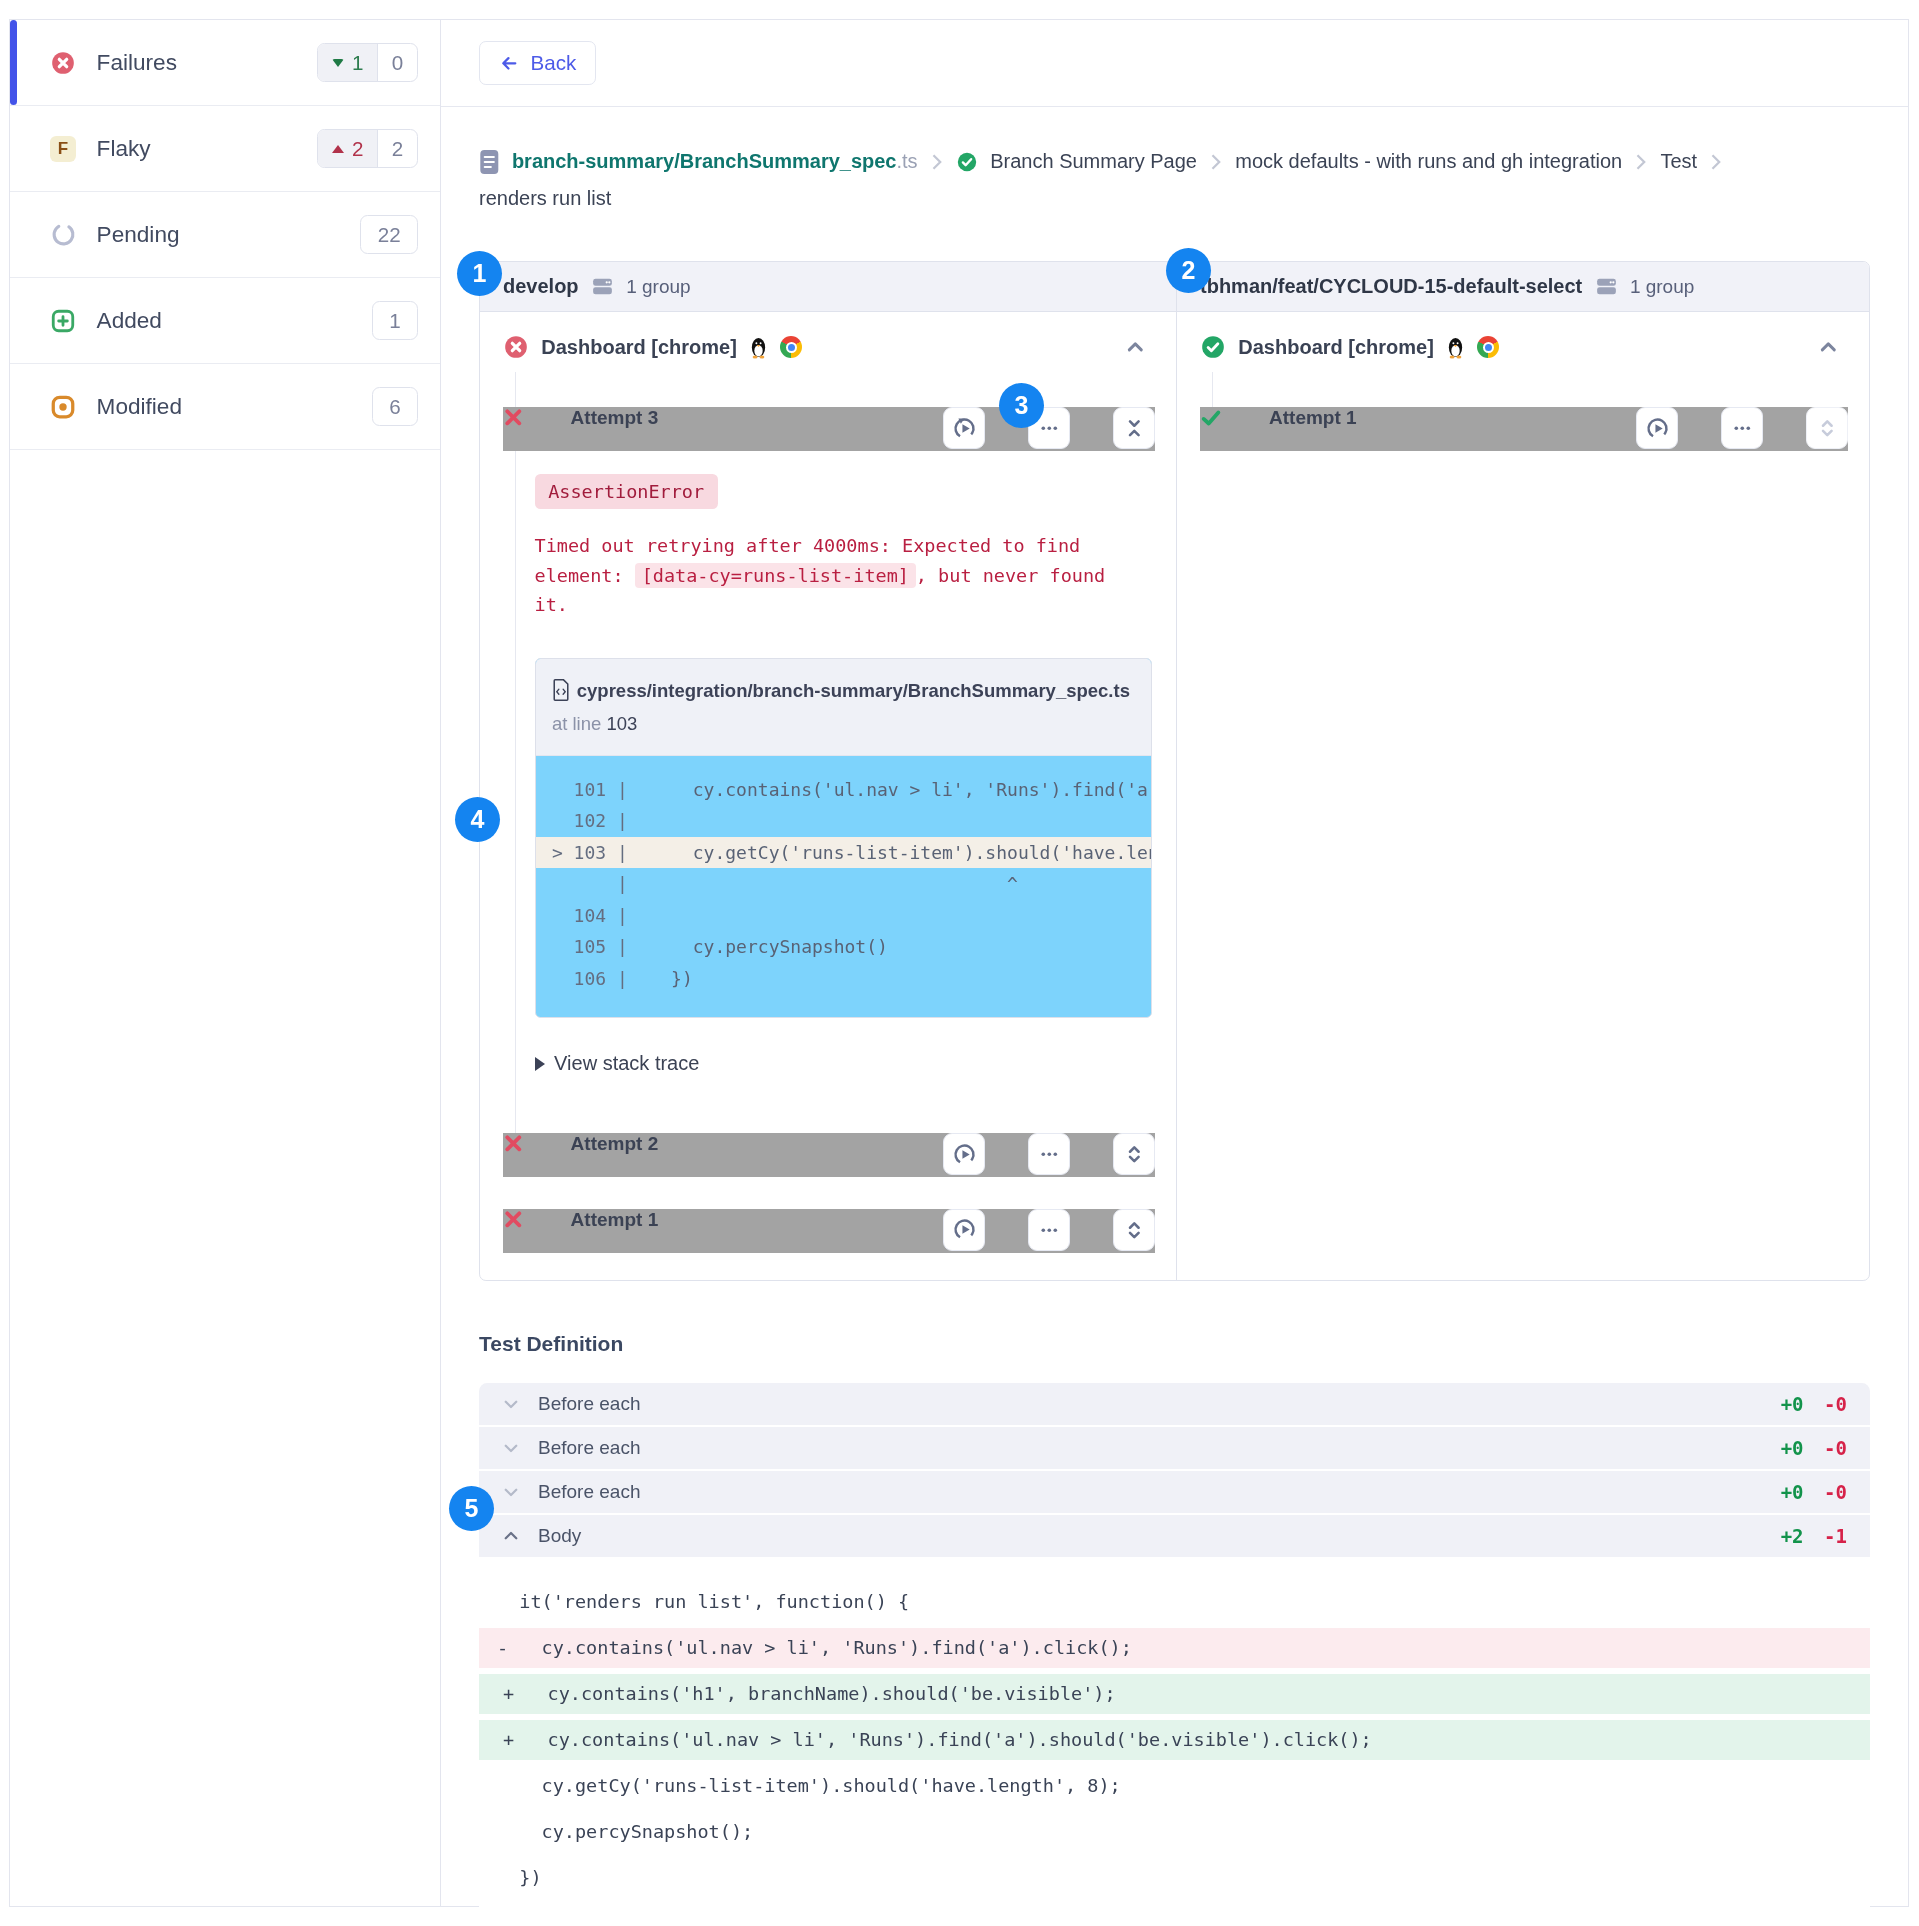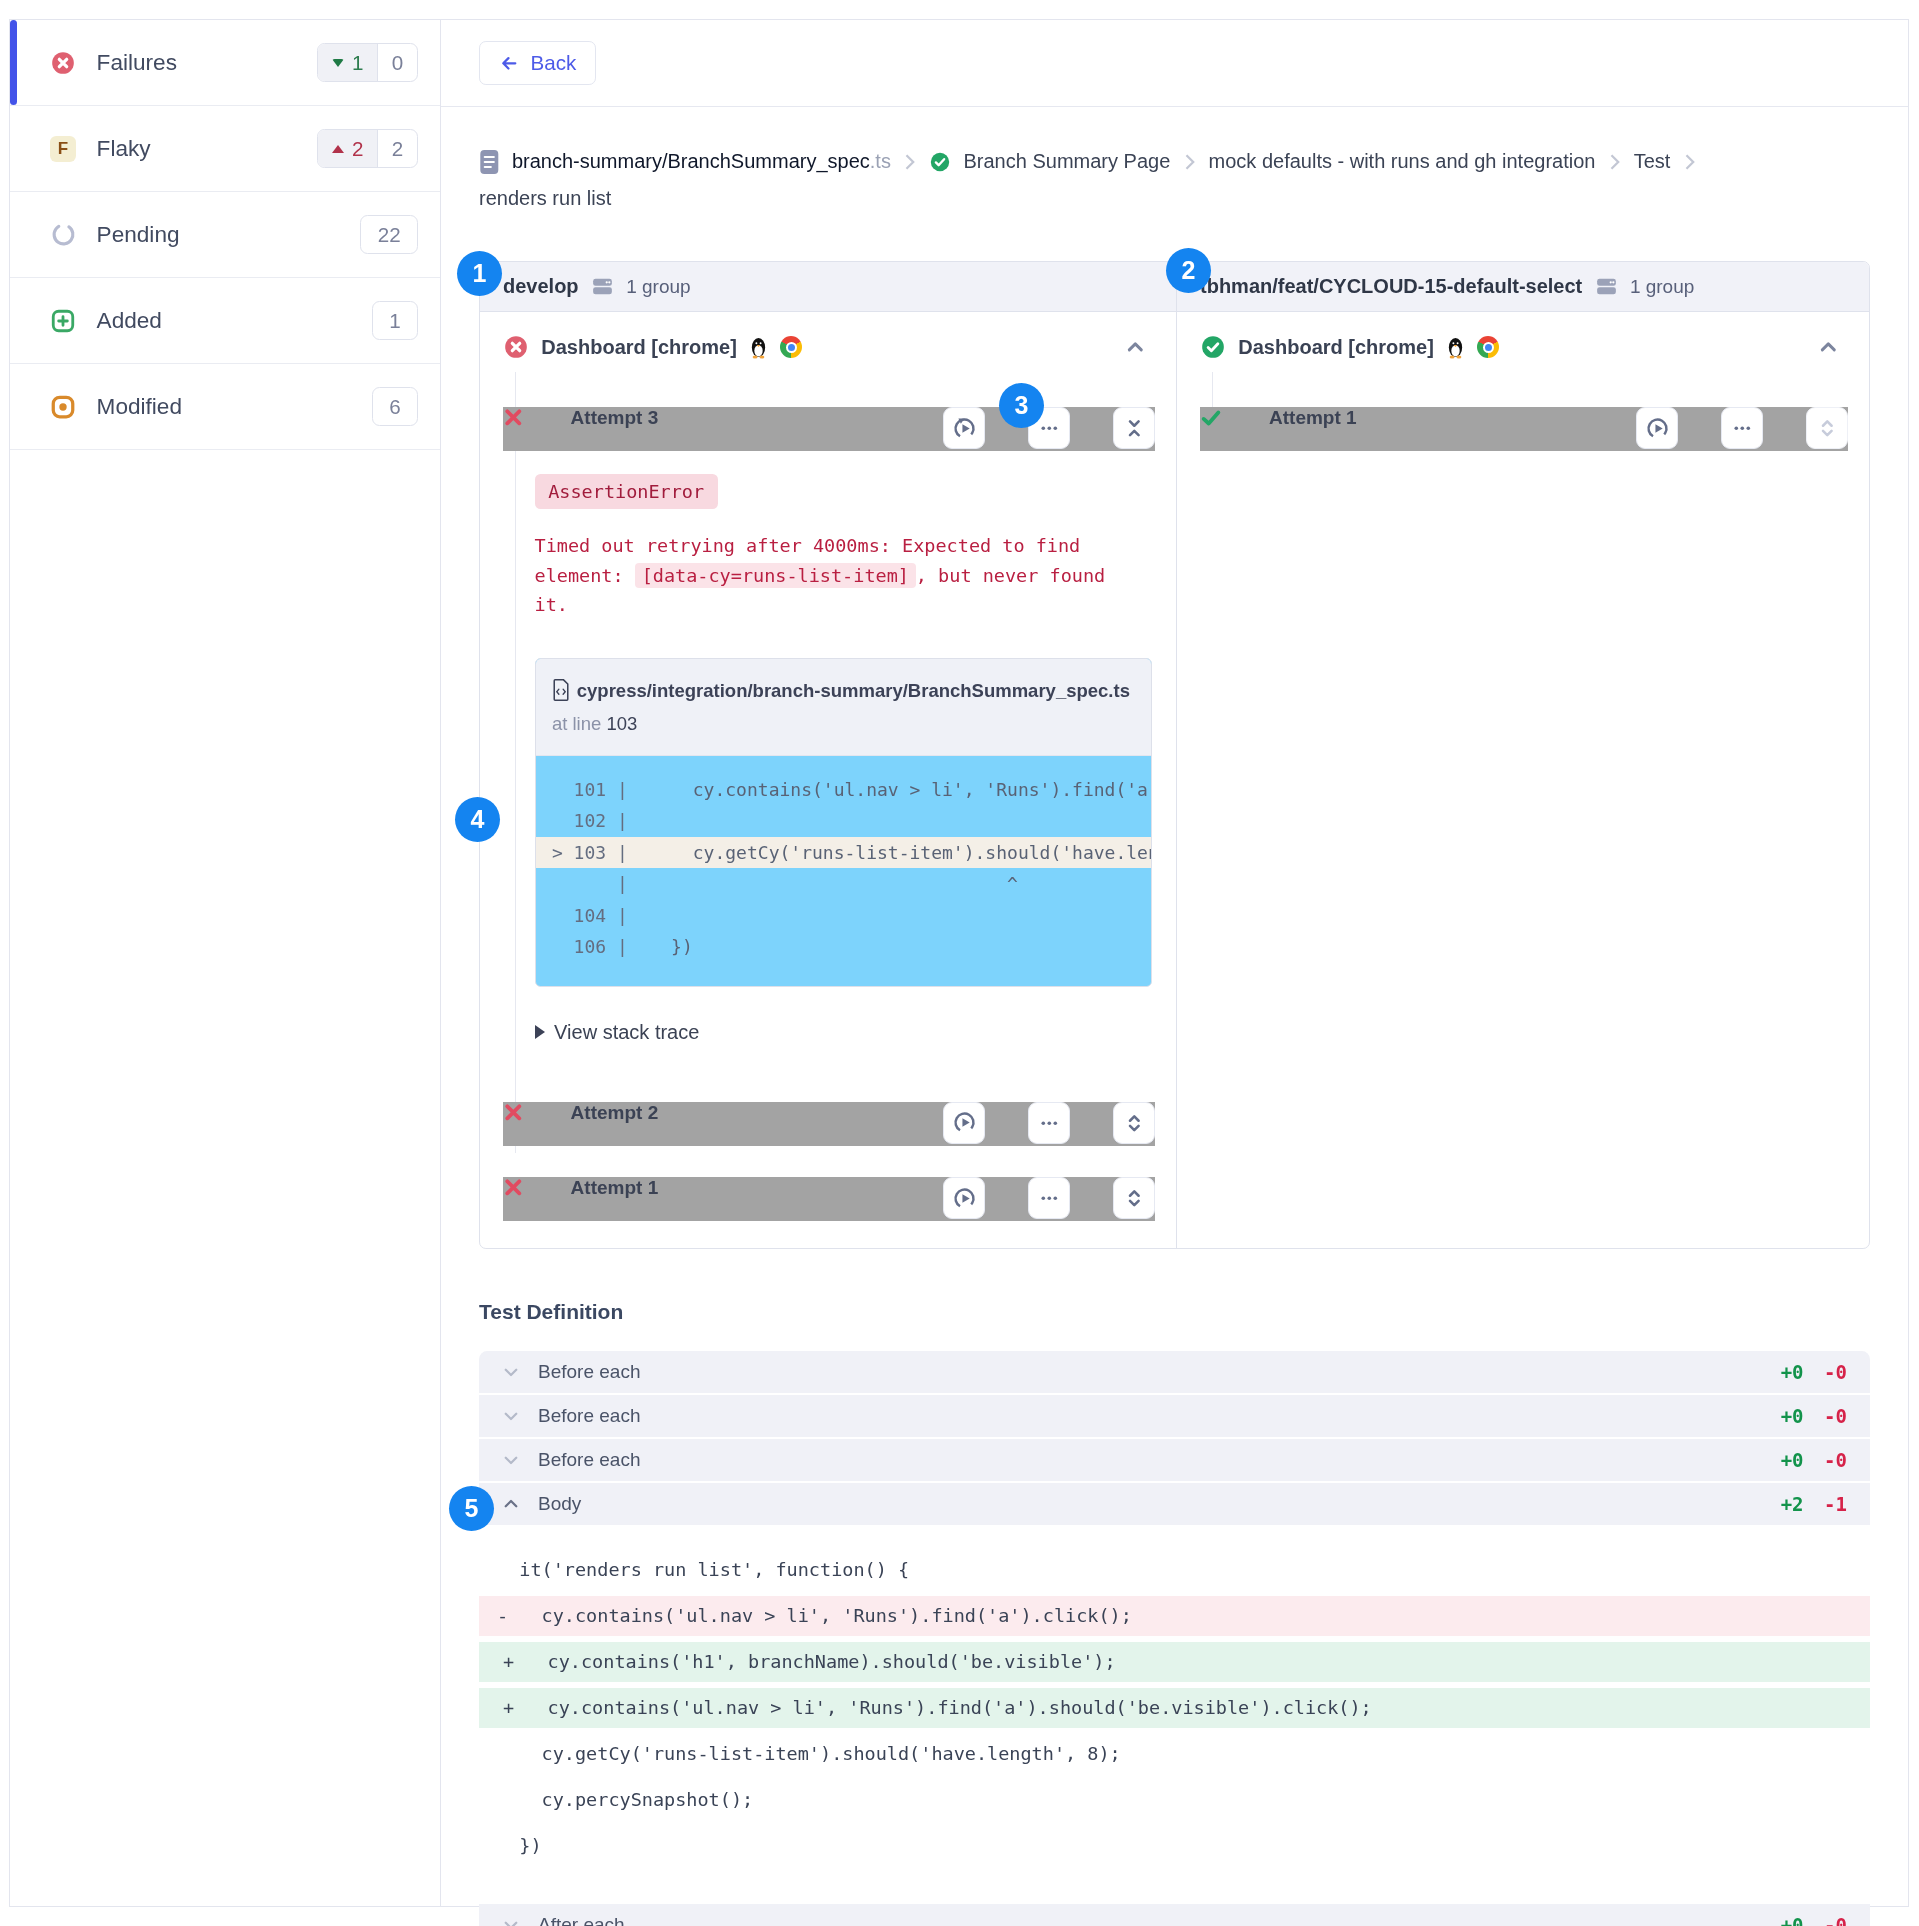--- a/index.html
+++ b/index.html
@@ -35,21 +35,21 @@
   
   .main { flex:1; min-width:0; }
   .back-row { height:87px; border-bottom:0.7px solid #e6e8f0; display:flex; align-items:center; padding-left:38px; }
   .back-btn { display:inline-flex; align-items:center; gap:11px; background:#fff; border:1.4px solid #e3e6f0;
               border-radius:6.9px; padding:9px 19px; color:#4d5be8; font-size:20.6px; cursor:pointer;
               font-family:"Liberation Sans", sans-serif; }
   .content { padding:0 38px 0 38px; }
 
   .breadcrumb { margin-top:36px; font-size:20px; color:#3b4355; }
   .bc-line { display:flex; align-items:center; gap:12.3px; line-height:37px; flex-wrap:wrap; }
-  .crumb-spec b { font-weight:400; color:#0f172a; }
+  .crumb-spec b { font-weight:700; color:#0f766e; }
   .crumb-spec .ext { color:#9aa1b4; }
   .crumb { color:#3b4355; }
   .sep { color:#c3c7d4; flex:none; display:flex; }
 
   
   .compare-panel { margin-top:44px; border:1.4px solid #dfe2ec; border-radius:6.9px; overflow:hidden; }
   .compare-header { display:grid; grid-template-columns:696px 1fr; background:#f1f2f8; border-bottom:1.4px solid #dfe2ec; }
   .col-head { height:49px; display:flex; align-items:center; padding-left:23px; gap:12.3px; min-width:0; }
   .col-head.right { border-left:1.4px solid #dfe2ec; }
   .branch { font-weight:700; font-size:20px; color:#2f3747; white-space:nowrap; }
@@ -377,20 +377,21 @@
                         <path d="M3 1h10l5 5v18a1 1 0 0 1-1 1H3a1 1 0 0 1-1-1V2a1 1 0 0 1 1-1z" fill="none" stroke="#3c4257" stroke-width="1.8"></path>
                         <path d="M7.5 12l-2.5 3 2.5 3M12.5 12l2.5 3-2.5 3" fill="none" stroke="#3c4257" stroke-width="1.6" stroke-linecap="round"></path>
                       </svg><span class="snip-file">cypress/integration/branch-summary/BranchSummary_spec.ts</span><span> at line </span><span class="snip-line-no">103</span>
                   </div>
                   <div class="snip-body">
                     <div class="code-line"><span class="gutter">  101 |</span><span class="code">      cy.contains('ul.nav &gt; li', 'Runs').find('a').click()</span></div>
                     <div class="code-line"><span class="gutter">  102 |</span><span class="code"></span></div>
                     <div class="code-line hl"><span class="gutter">&gt; 103 |</span><span class="code">      cy.getCy('runs-list-item').should('have.length', 8)</span></div>
                     <div class="code-line"><span class="gutter">      |</span><span class="code">                                   ^</span></div>
                     <div class="code-line"><span class="gutter">  104 |</span><span class="code"></span></div>
+                    <div class="code-line"><span class="gutter">  105 |</span><span class="code">      cy.percySnapshot()</span></div>
                     <div class="code-line"><span class="gutter">  106 |</span><span class="code">    })</span></div>
                   </div>
                 </div>
 
                 <div class="stack-link">
                   <span class="stack-tri"></span>
                   <span>View stack trace</span>
                 </div>
               </div>
 

